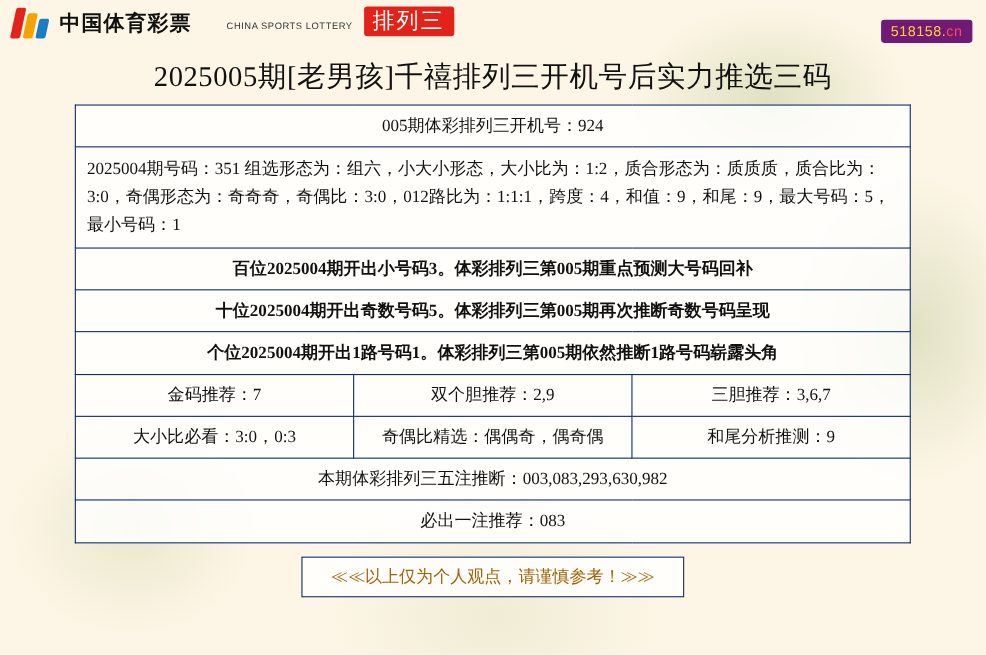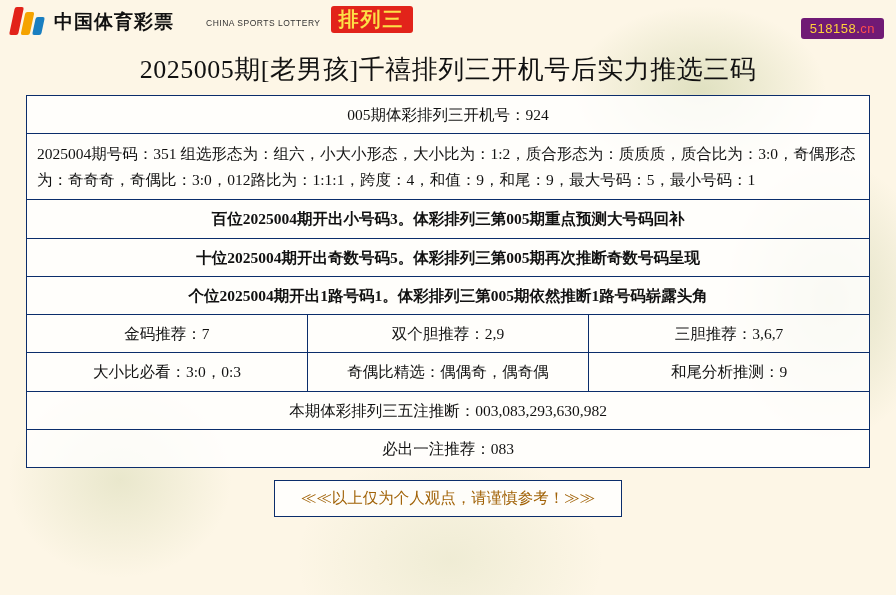--- a/index.html
+++ b/index.html
@@ -88,24 +88,24 @@
     font-family: "Liberation Sans", sans-serif;
     font-size: 8.5px;
     color: #333;
     letter-spacing: 0.5px;
     margin-top: 7px;
     padding-left: 32px;
   }
   .game-badge {
     margin-left: 4px;
     background: #e2231a;
-    color: #fde047;
+    color: #ffffff;
     font-family: "Liberation Sans", sans-serif;
     font-size: 20px;
-    font-weight: bold;
+    font-weight: normal;
     padding: 3px 8px 4px 8px;
     border-radius: 3px;
     letter-spacing: 2px;
     line-height: 1;
     align-self: flex-start;
     margin-top: 2px;
   }
   .site-tag {
     position: absolute;
     right: 12px;
@@ -126,21 +126,21 @@
     text-align: center;
     font-size: 26px;
     font-weight: normal;
     color: #111;
     margin: 6px 0 8px 0;
     letter-spacing: 0.5px;
   }
 
   
   .tbl {
-    width: 844px;
+    width: 760px;
     margin: 0 auto;
     border-collapse: collapse;
     background: rgba(255,255,255,0.82);
     table-layout: fixed;
     padding-left: 24px;
   }
   .tbl td {
     border: 1px solid #0b2d6b;
     padding: 7px 10px;
     font-size: 15.5px;

